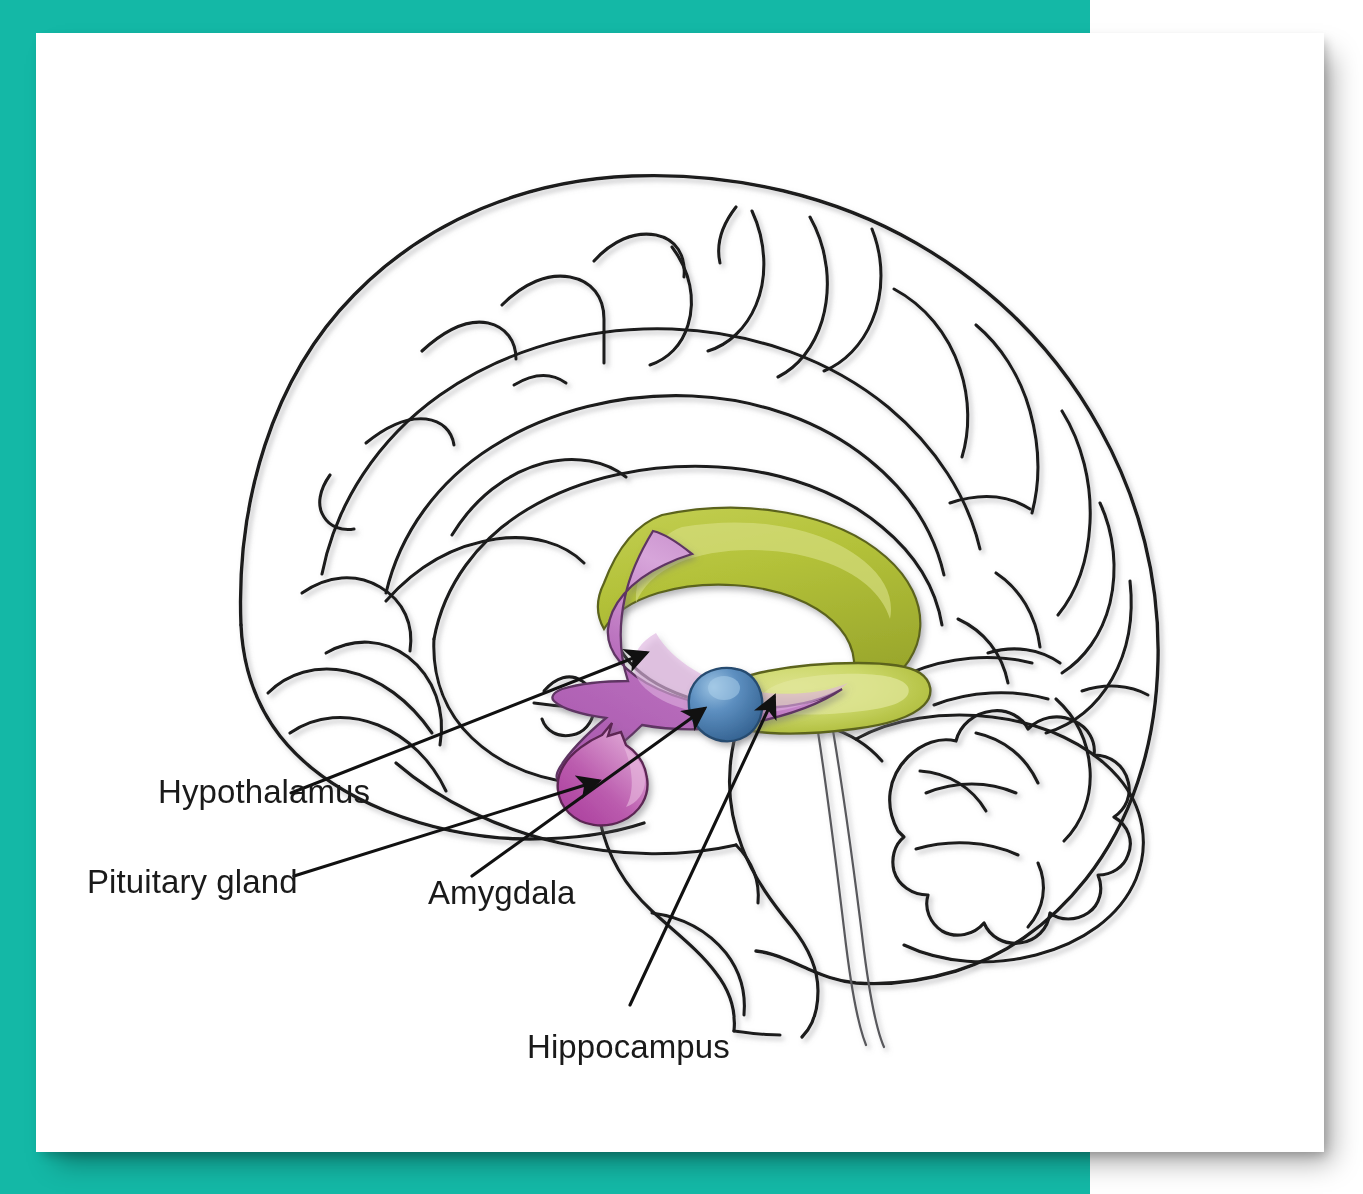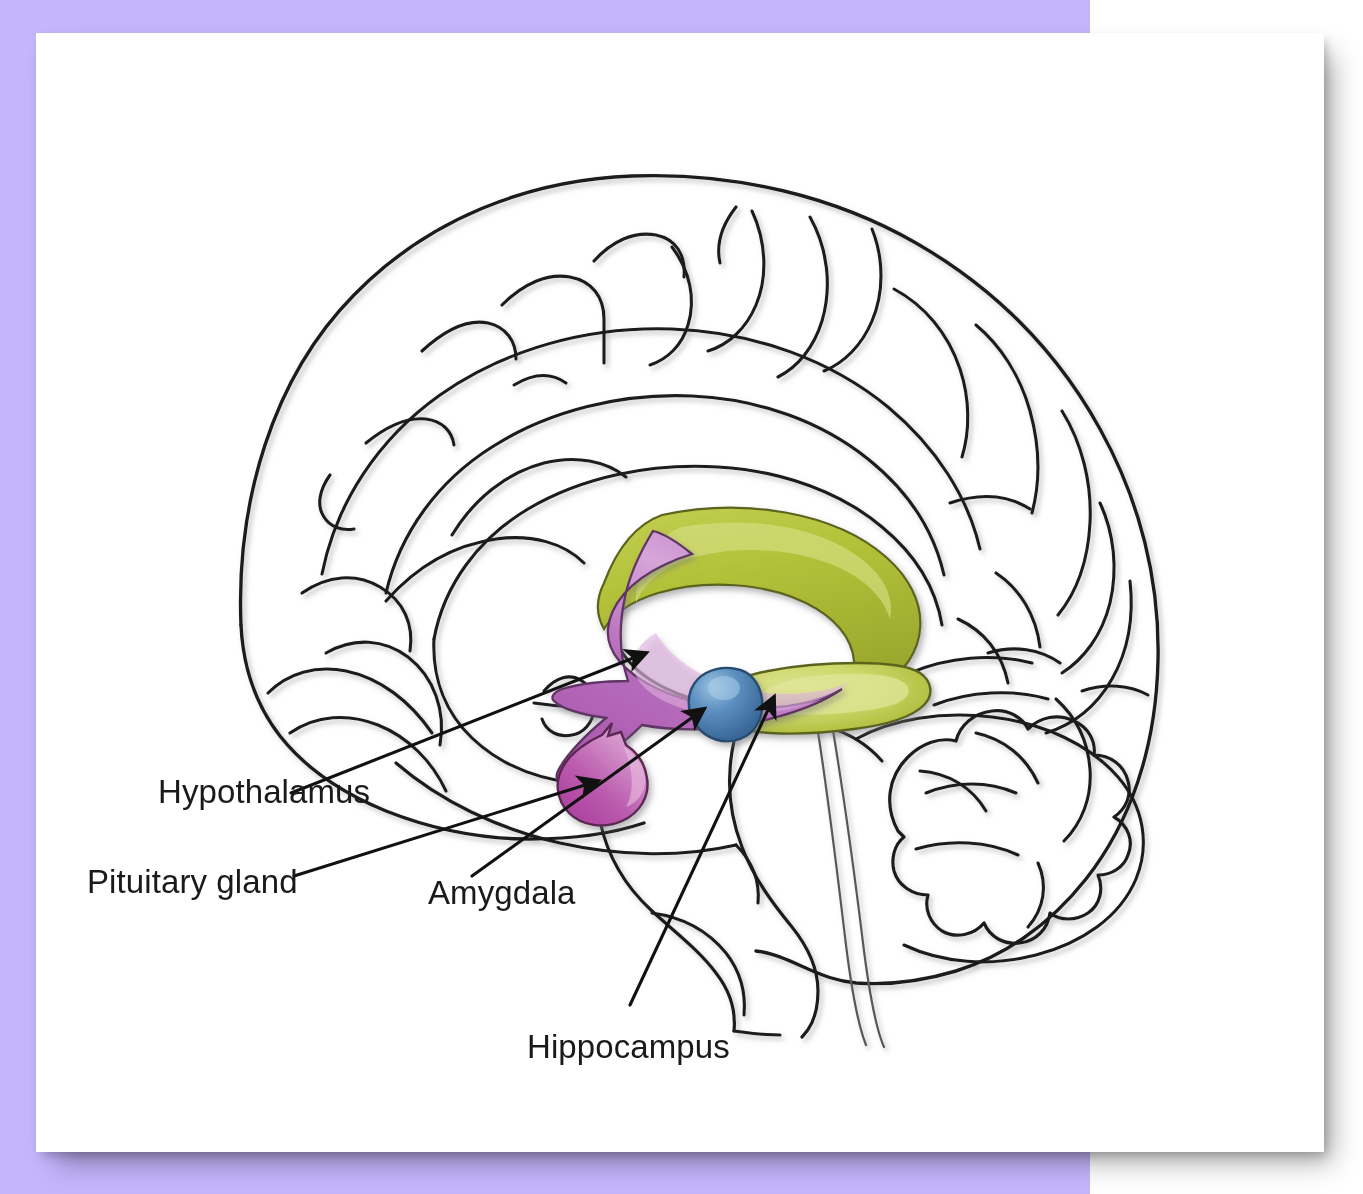--- a/index.html
+++ b/index.html
@@ -9,21 +9,21 @@
     background: #ffffff;
     width: 1363px;
     height: 1194px;
     overflow: hidden;
     font-family: "Liberation Sans", "DejaVu Sans", sans-serif;
   }
   #stage {
     position: relative;
     width: 1090px;
     height: 1194px;
-    background: #c4b5fd;
+    background: #14b8a6;
   }
   #card {
     position: absolute;
     left: 36px;
     top: 33px;
     width: 1288px;
     height: 1119px;
     background: #ffffff;
     box-shadow: 14px 16px 26px -6px rgba(0,0,0,0.34),
                 4px 5px 10px -2px rgba(0,0,0,0.22);

